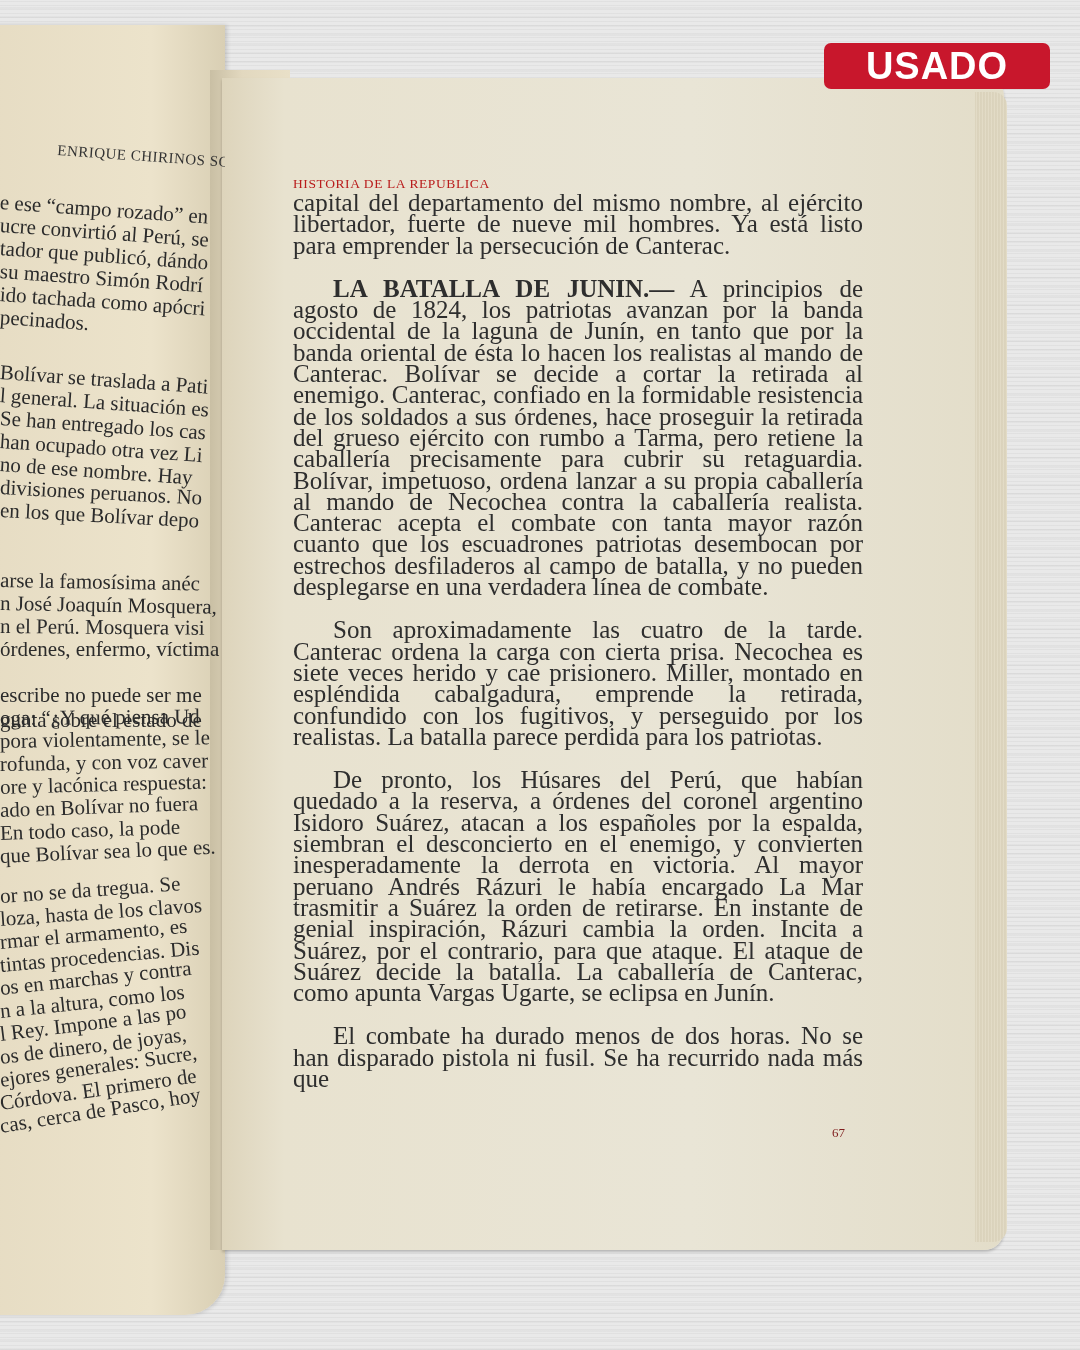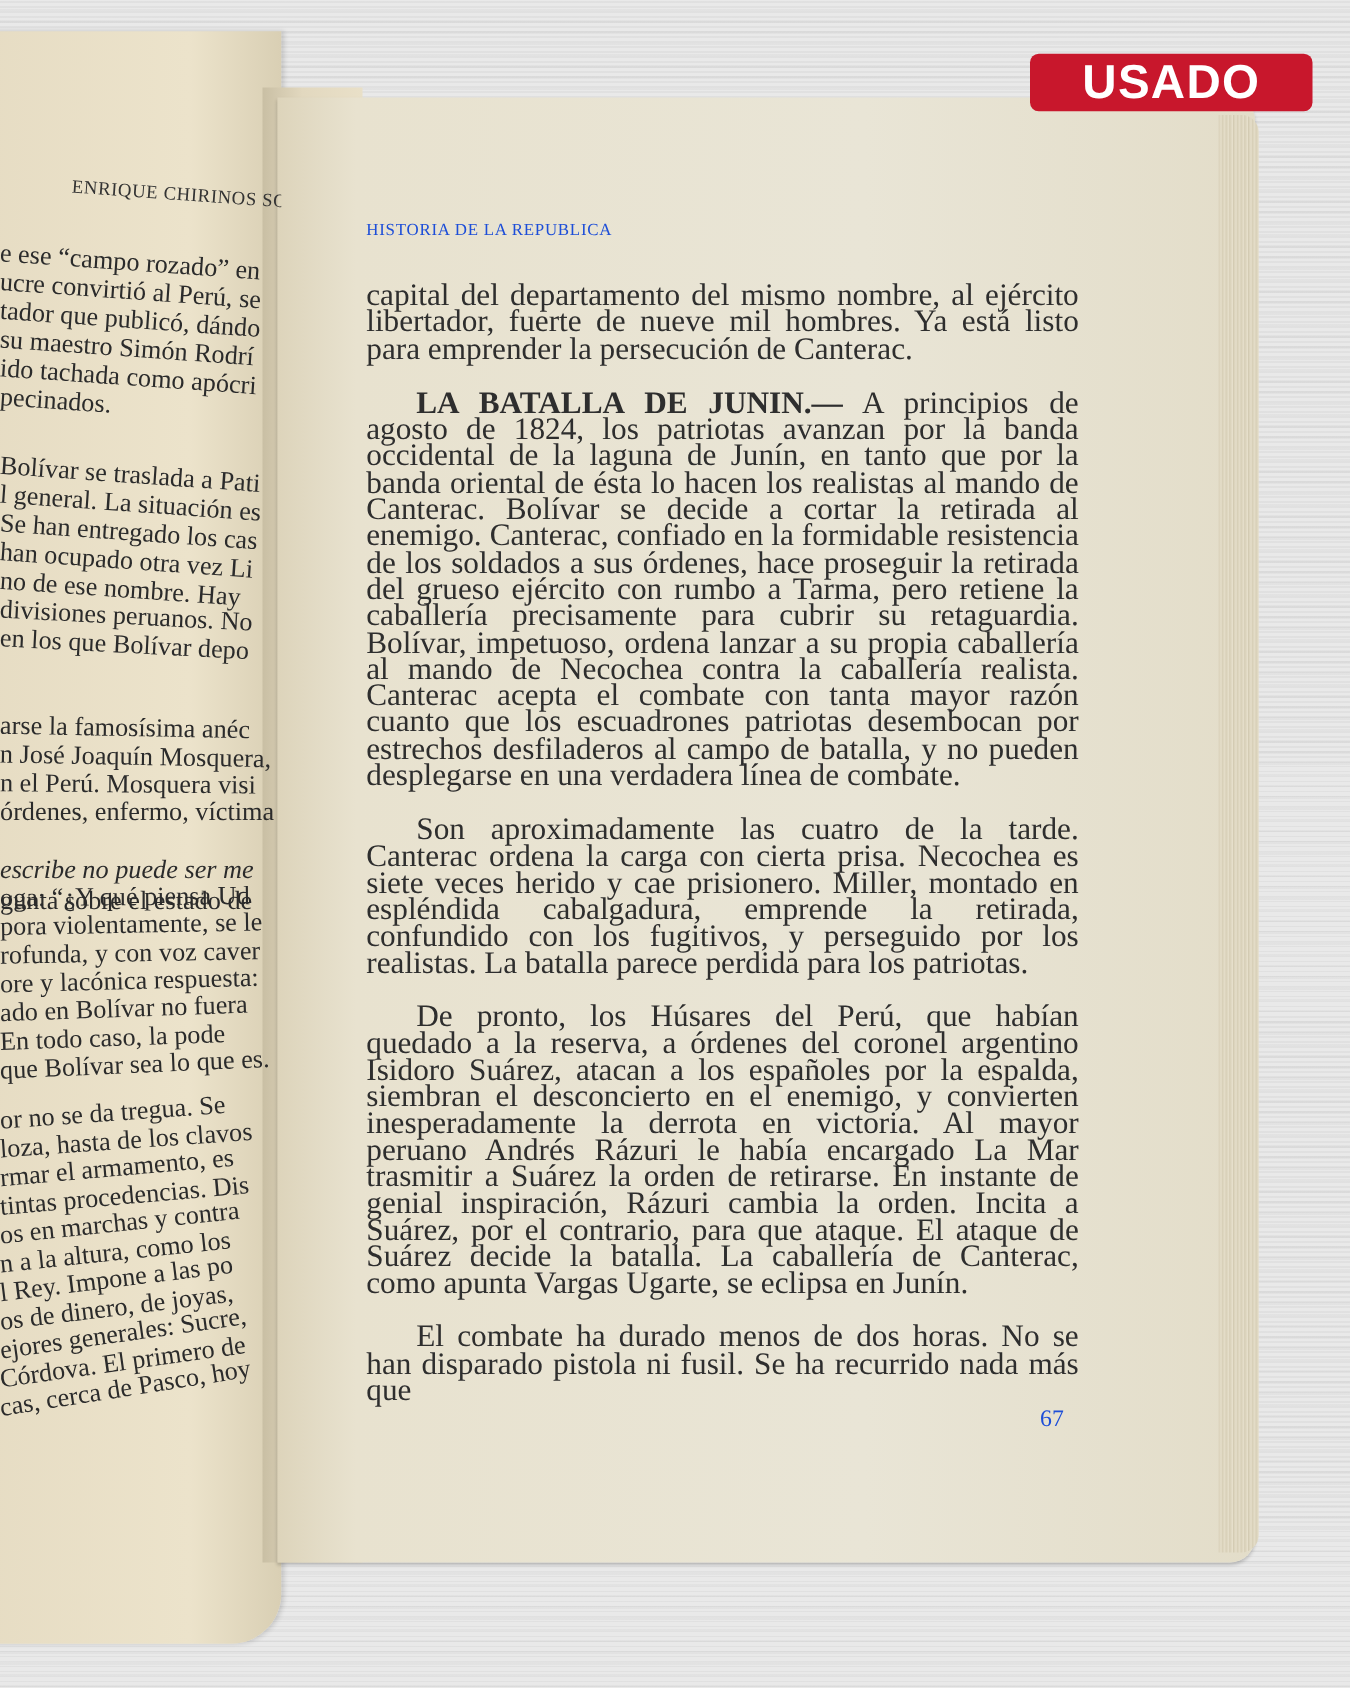--- a/index.html
+++ b/index.html
@@ -43,30 +43,30 @@
     transform:rotate(4deg);transform-origin:left top;white-space:nowrap;color:#333;
   }
   .left-line{
     position:absolute;left:0;white-space:nowrap;font-size:21px;
     transform-origin:left center;color:#2b2b2b;
   }
   .right-text{
     position:absolute;left:293px;top:176px;width:570px;color:#2e2e2e;
   }
   .running-head{
-    font-size:13.5px;letter-spacing:0.6px;margin-bottom:34px;color:#1d4ed8;
+    font-size:13.5px;letter-spacing:0.6px;color:#b91c1c;
   }
   .para{
     font-size:25px;line-height:21.3px;text-align:justify;margin:0 0 22px 0;
   }
   .para.indent{text-indent:40px;}
   .para .heading{font-weight:bold;}
   .para.tight{margin-bottom:0;}
   .page-number{
-    position:absolute;left:832px;top:1125px;font-size:19px;color:#1d4ed8;
+    position:absolute;left:832px;top:1125px;font-size:13px;color:#7f1d1d;
   }
   .badge{
     position:absolute;left:824px;top:43px;width:226px;height:46px;
     background:#c8172c;border-radius:7px;color:#fff;
     font-family:"Liberation Sans","DejaVu Sans",sans-serif;
     font-weight:bold;font-size:38px;letter-spacing:1px;
     display:flex;align-items:center;justify-content:center;
   }
 </style>
 </head>
@@ -91,21 +91,21 @@
       <div class="left-line" style="top: 406px; transform: rotate(4deg);">Se han entregado los cas</div>
       <div class="left-line" style="top: 429px; transform: rotate(4deg);">han ocupado otra vez Li</div>
       <div class="left-line" style="top: 452px; transform: rotate(4deg);">no de ese nombre. Hay</div>
       <div class="left-line" style="top: 475px; transform: rotate(3deg);"> divisiones peruanos. No</div>
       <div class="left-line" style="top: 498px; transform: rotate(3deg);"> en los que Bolívar depo</div>
       <div class="left-line" style="top: 568px; transform: rotate(1deg);">arse la famosísima anéc</div>
       <div class="left-line" style="top: 591px; transform: rotate(1deg);">n José Joaquín Mosquera,</div>
       <div class="left-line" style="top: 614px; transform: rotate(0.5deg);">n el Perú. Mosquera visi</div>
       <div class="left-line" style="top: 637px; transform: rotate(0deg);">órdenes, enfermo, víctima</div>
       <div class="left-line" style="top: 660px; transform: rotate(0deg); margin-top: 48px;">gunta sobre el estado de</div>
-      <div class="left-line" style="top: 683px; transform: rotate(0deg); font-style: italic;">escribe no puede ser me</div>
+      <div class="left-line" style="top: 683px; transform: rotate(0deg);">escribe no puede ser me</div>
       <div class="left-line" style="top: 706px; transform: rotate(-0.5deg);">oga: “¿Y qué piensa Ud</div>
       <div class="left-line" style="top: 729px; transform: rotate(-1deg);">pora violentamente, se le</div>
       <div class="left-line" style="top: 752px; transform: rotate(-1deg);">rofunda, y con voz caver</div>
       <div class="left-line" style="top: 775px; transform: rotate(-1.5deg);">ore y lacónica respuesta:</div>
       <div class="left-line" style="top: 798px; transform: rotate(-2deg);">ado en Bolívar no fuera</div>
       <div class="left-line" style="top: 821px; transform: rotate(-2deg);"> En todo caso, la pode</div>
       <div class="left-line" style="top: 844px; transform: rotate(-2.5deg);">que Bolívar sea lo que es.</div>
       <div class="left-line" style="top: 884px; transform: rotate(-4deg);">or no se da tregua. Se</div>
       <div class="left-line" style="top: 907px; transform: rotate(-4deg);">loza, hasta de los clavos</div>
       <div class="left-line" style="top: 930px; transform: rotate(-5deg);">rmar el armamento, es</div>

